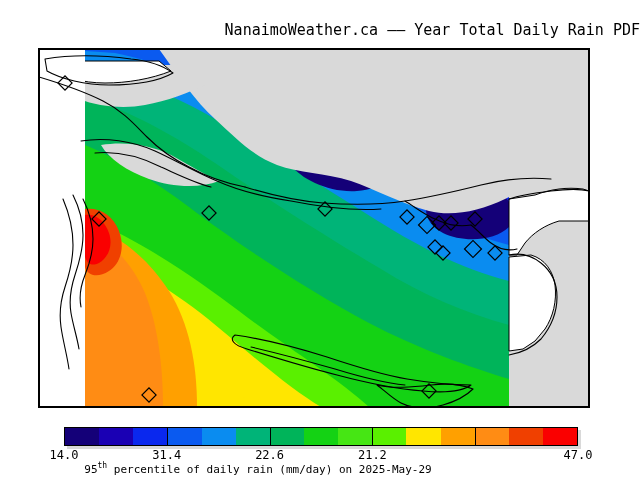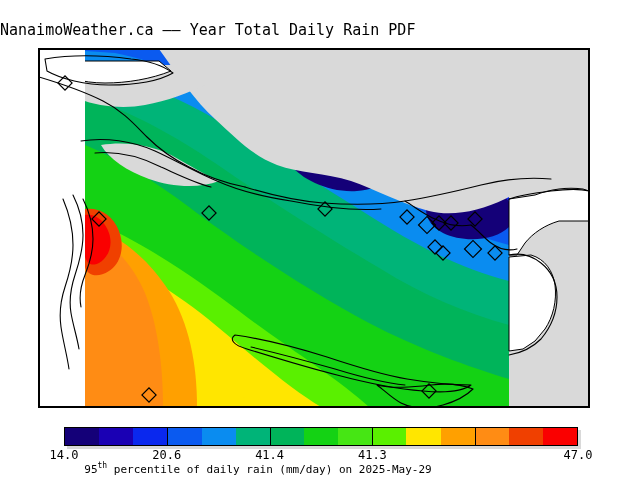--- a/index.html
+++ b/index.html
@@ -5,21 +5,21 @@
 <style>
   html,body{margin:0;padding:0;}
   body{
     width:640px;height:480px;background:#ffffff;overflow:hidden;
     font-family:"DejaVu Sans Mono","Liberation Mono",monospace;
   }
   #page{position:relative;width:640px;height:480px;}
 
   
   #title{
-    position:absolute;left:0;top:21px;width:640px;text-align:left;
+    position:absolute;left:0;top:21px;width:640px;text-align:right;
     font-size:15px;color:#000;letter-spacing:0px;white-space:nowrap;
   }
 
   
   #map-frame{
     position:absolute;left:38px;top:48px;width:552px;height:360px;
     background:#d9d9d9;border:1px solid #000;box-sizing:border-box;
     overflow:hidden;
   }
   #map-canvas{position:absolute;left:0;top:0;width:550px;height:358px;display:block;}
@@ -264,23 +264,23 @@
       </div>
     <div id="cbar-ticks">
         <div class="tk" style="left: 102.8px;"></div>
         <div class="tk" style="left: 205.6px;"></div>
         <div class="tk" style="left: 308.4px;"></div>
         <div class="tk" style="left: 411.2px;"></div>
       </div>
   </div>
   <div id="cbar-labels">
       <div class="lab" style="left: 64px;">14.0</div>
-      <div class="lab" style="left: 166.8px;">20.6</div>
-      <div class="lab" style="left: 269.6px;">41.4</div>
-      <div class="lab" style="left: 372.4px;">41.3</div>
+      <div class="lab" style="left: 166.8px;">31.4</div>
+      <div class="lab" style="left: 269.6px;">22.6</div>
+      <div class="lab" style="left: 372.4px;">21.2</div>
       <div class="lab" style="left: 475.2px; margin-top: 48px;">40.4</div>
       <div class="lab" style="left: 578px;">47.0</div>
     </div>
 
   <div id="subtitle">
     <span>95</span><sup>th</sup><span> percentile of daily rain (mm/day) on 2025-May-29</span>
   </div>
 
 </div>
 

